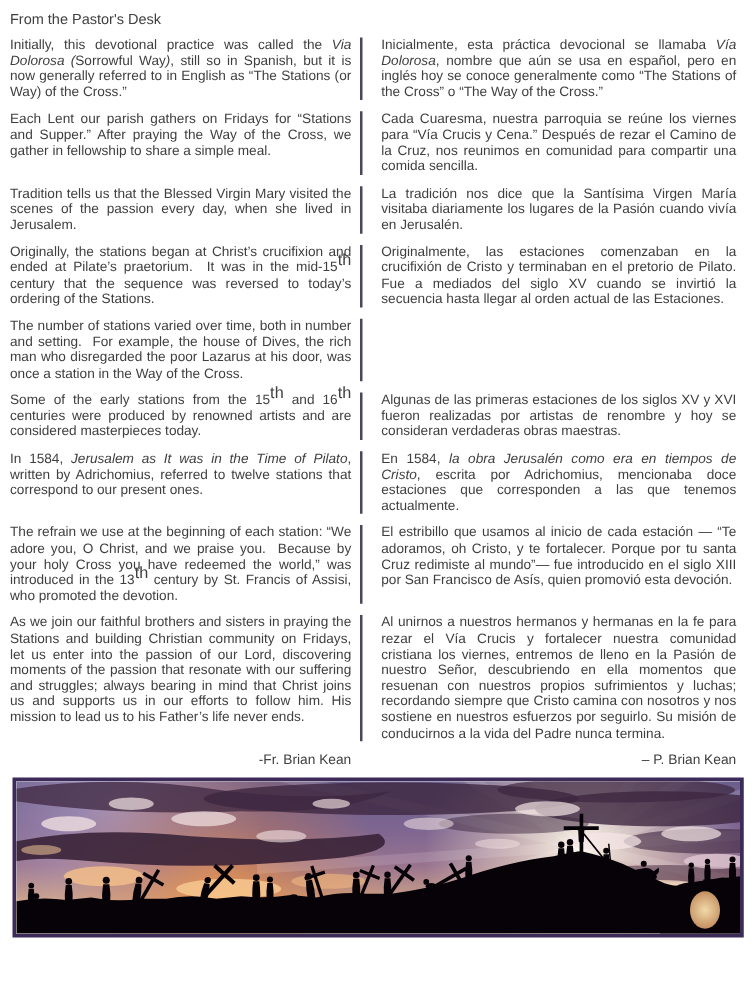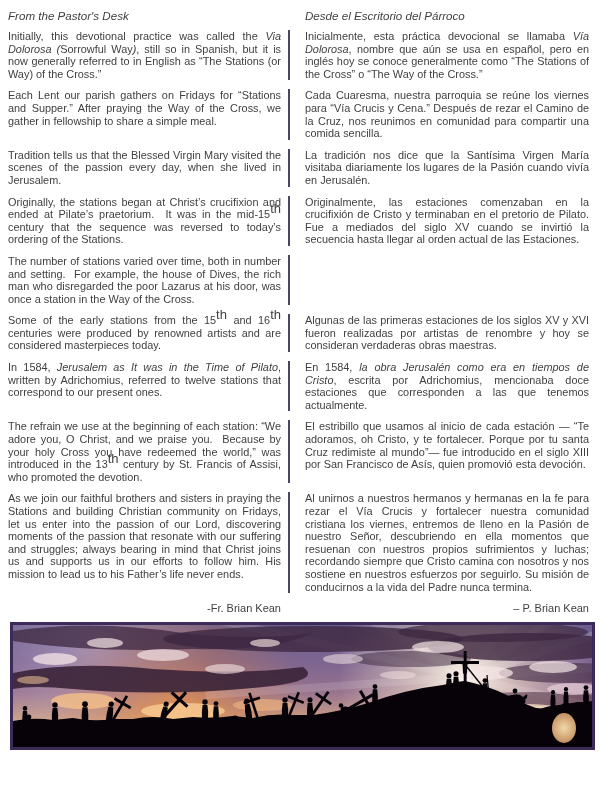--- a/index.html
+++ b/index.html
@@ -19,41 +19,40 @@
   .content{padding:9px 8px 0 8px;}
   .row{display:flex;align-items:stretch;margin-bottom:9px;}
   .cell{margin:0;}
   .cell-en{width:277px;padding-right:4px;}
   .vr{width:2px;flex:0 0 2px;background:var(--divider_color);margin:0 0 0 3px;}
   .row.no-rule .vr{background:transparent;}
   .cell-es{flex:1;padding-left:15px;padding-right:8px;}
   .para{font-size:10.9px;line-height:12.6px;text-align:justify;}
   .para i{font-style:italic;}
   .para sup{font-size:13px;line-height:0;vertical-align:super;}
-  .col-title{font-style:italic;font-size:11.6px;line-height:13px;text-align:left;}
+  .col-title{font-size:11.6px;line-height:13px;text-align:left;}
   .title-row{margin-bottom:8px;}
   .sig{font-size:11px;line-height:13px;text-align:right;font-style:normal;}
   .sig-row{margin-bottom:0;justify-content:flex-end;}
   .photo-frame{
     margin:7px 10px 0 10px;
     height:128px;
     border:3px solid var(--photo_border);
     overflow:hidden;
   }
   .photo-frame svg{display:block;width:100%;height:100%;}
 </style>
 </head>
 <body>
 
 <div class="content">
 
   <div class="row no-rule title-row">
     <div class="cell cell-en col-title">From the Pastor's Desk</div>
     <div class="vr"></div>
-    <div class="cell cell-es col-title">Desde el Escritorio del Párroco</div>
   </div>
 
   <div class="row">
     <div class="cell cell-en para">Initially, this devotional practice was called the <i>Via Dolorosa (</i>Sorrowful Way<i>)</i>, still so in Spanish, but it is now generally referred to in English as “The Stations (or Way) of the Cross.”</div>
     <div class="vr"></div>
     <div class="cell cell-es para">Inicialmente, esta práctica devocional se llamaba <i>Vía Dolorosa</i>, nombre que aún se usa en español, pero en inglés hoy se conoce generalmente como “The Stations of the Cross” o “The Way of the Cross.”</div>
   </div>
   <div class="row">
     <div class="cell cell-en para">Each Lent our parish gathers on Fridays for “Stations and Supper.” After praying the Way of the Cross, we gather in fellowship to share a simple meal.</div>
     <div class="vr"></div>

